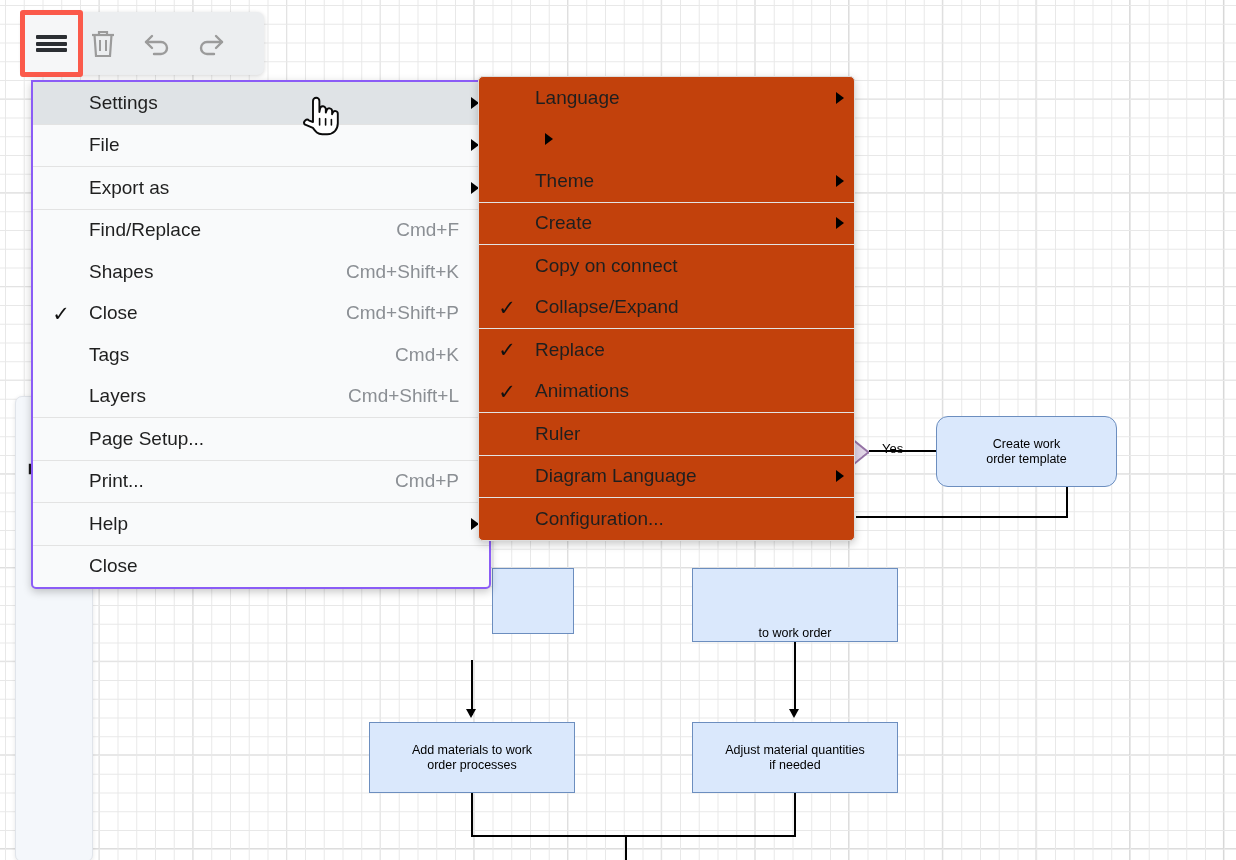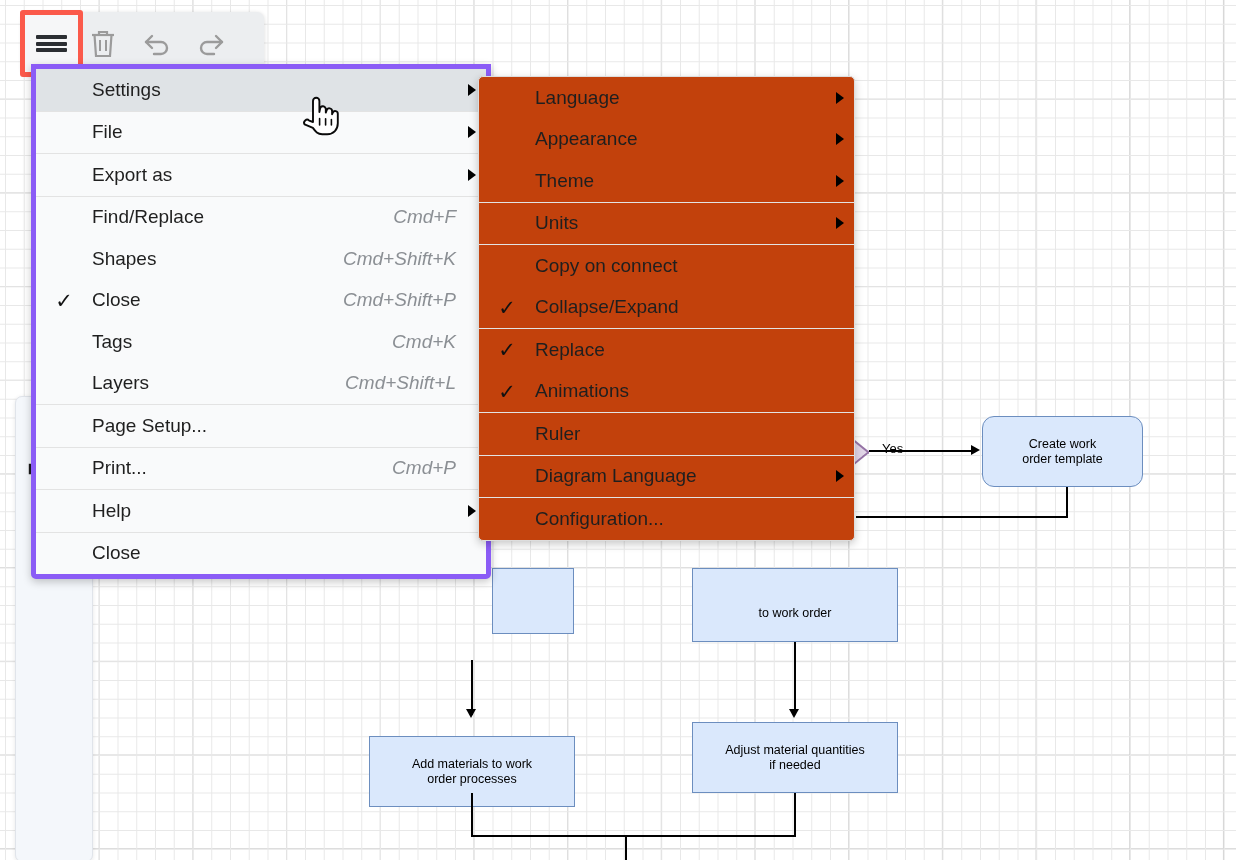--- a/index.html
+++ b/index.html
@@ -101,24 +101,24 @@
     border: 5px solid #fb5a4b;
     border-radius: 3px;
     background: #f6f7f8;
     display: flex; align-items: center; justify-content: center;
     z-index: 6;
   }
   .hb-line { width: 31px; height: 4px; background: #2b2f33; border-radius: 1px; margin: 2.6px 0; }
 
   
   #main-menu {
-    position: absolute; left: 31px; top: 64px;
+    position: absolute; left: 31px; top: 80px;
     width: 460px;
     background: #f9fafb;
-    border: 5px solid #8b5cf6;
+    border: 2px solid #8b5cf6;
     border-radius: 0 0 5px 5px;
     box-shadow: 0 3px 9px rgba(0,0,0,0.22);
     z-index: 20;
     overflow: hidden;
   }
   #sub-menu {
     position: absolute; left: 478px; top: 76px;
     width: 377px;
     background: #c2410c;
     border: 1px solid #ddd;
@@ -133,21 +133,21 @@
     font-size: 19px; color: #1f1f1f;
     cursor: default; white-space: nowrap;
   }
   .mi.active { background: #dfe3e6; }
   .mi .check {
     width: 56px; flex: 0 0 56px; text-align: center;
     font-size: 21px; line-height: 1; color: #111;
   }
   #sub-menu .mi .check { width: 56px; flex: 0 0 56px; }
   .mi .lbl { flex: 1 1 auto; }
-  .mi .sc { color: #8b8f94; font-size: 19px; padding-right: 2px; font-style: italic; }
+  .mi .sc { color: #8b8f94; font-size: 19px; padding-right: 2px; }
   .mi .arrow {
     width: 28px; flex: 0 0 28px; display:flex; align-items:center; justify-content:center;
   }
   .caret {
     width: 0; height: 0;
     border-top: 6px solid transparent;
     border-bottom: 6px solid transparent;
     border-left: 8px solid #000;
   }
   .sep { height: 1px; background: #e3e3e3; margin: 0; }
@@ -168,45 +168,45 @@
     <div style="position:absolute;left:840px;top:428px;width:29px;height:46px;overflow:hidden;">
       <div style="position:absolute;left:0;top:0;width:42px;height:1.5px;background:#9673a6;transform:rotate(39deg);transform-origin:left top;"></div>
       <div style="position:absolute;left:0;top:46px;width:42px;height:1.5px;background:#9673a6;transform:rotate(-39deg);transform-origin:left top;"></div>
     </div>
 
     <div class="edge-label" style="left:882px; top:441px;">Yes</div>
 
     <div class="edge h" style="left:869px; top:450px; width:105px;"></div>
     <div class="arrowhead-right" style="left:971px; top:445px;"></div>
 
-    <div class="node rounded" style="left:982px; top:416px; width:161px; height:71px;">
+    <div class="node rounded" style="left:936px; top:416px; width:181px; height:71px;">
       <div>
         <div>Create work</div>
         <div>order template</div>
       </div>
     </div>
 
     <div class="edge v" style="left:1066px; top:487px; height:31px;"></div>
     <div class="edge h" style="left:856px; top:516px; width:212px;"></div>
 
     <div class="node" style="left:692px; top:568px; width:206px; height:74px;">
-      <div style="align-self:flex-end; padding-bottom:20px;">
+      <div style="align-self:flex-end; ">
         <div>to work order</div>
       </div>
     </div>
 
     <div class="node" style="left:492px; top:568px; width:82px; height:66px;"></div>
 
     <div class="edge v" style="left:794px; top:642px; height:72px;"></div>
     <div class="arrowhead-down" style="left:789px; top:709px;"></div>
 
     <div class="edge v" style="left:471px; top:660px; height:55px;"></div>
     <div class="arrowhead-down" style="left:466px; top:709px;"></div>
 
-    <div class="node" style="left:369px; top:722px; width:206px; height:71px;margin-top:14px;">
+    <div class="node" style="left:369px; top:722px; width:206px; height:71px;">
       <div>
         <div>Add materials to work</div>
         <div>order processes</div>
       </div>
     </div>
 
     <div class="node" style="left:692px; top:722px; width:206px; height:71px;">
       <div>
         <div>Adjust material quantities</div>
         <div>if needed</div>
@@ -354,36 +354,35 @@
   <div id="sub-menu">
       <div class="mi">
         <span class="check"></span>
         <span class="lbl">Language</span>
         <span class="arrow">
           <span class="caret"></span>
         </span>
       </div>
       <div class="mi">
         <span class="check"></span>
-        <span class="lbl">Appearance</span>
         <span class="arrow">
           <span class="caret"></span>
         </span>
       </div>
       <div class="mi">
         <span class="check"></span>
         <span class="lbl">Theme</span>
         <span class="arrow">
           <span class="caret"></span>
         </span>
       </div>
       <div class="sep"></div>
       <div class="mi">
         <span class="check"></span>
-        <span class="lbl">Units</span>
+        <span class="lbl">Create</span>
         <span class="arrow">
           <span class="caret"></span>
         </span>
       </div>
       <div class="sep"></div>
       <div class="mi">
         <span class="check"></span>
         <span class="lbl">Copy on connect</span>
         <span class="arrow"></span>
       </div>

